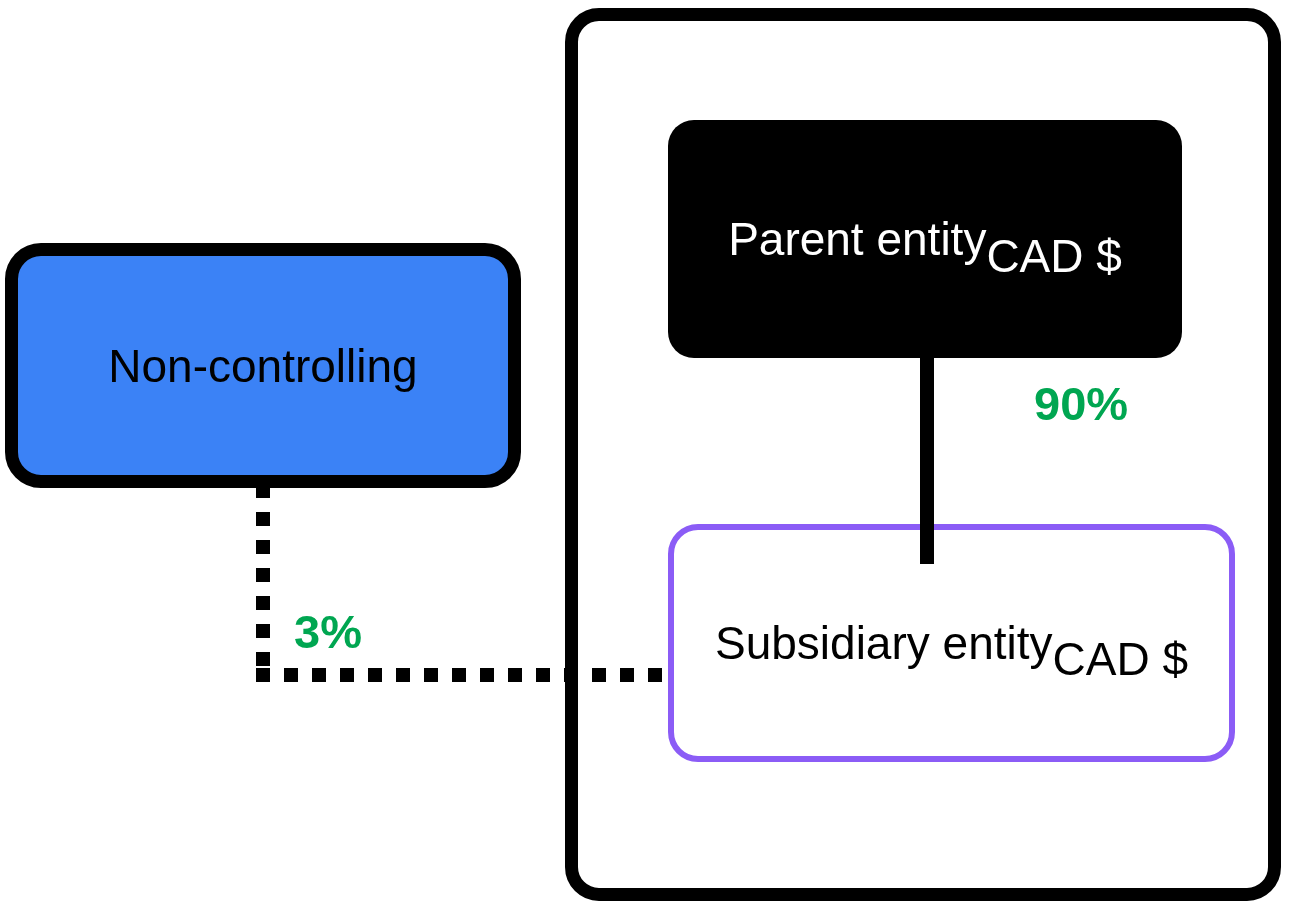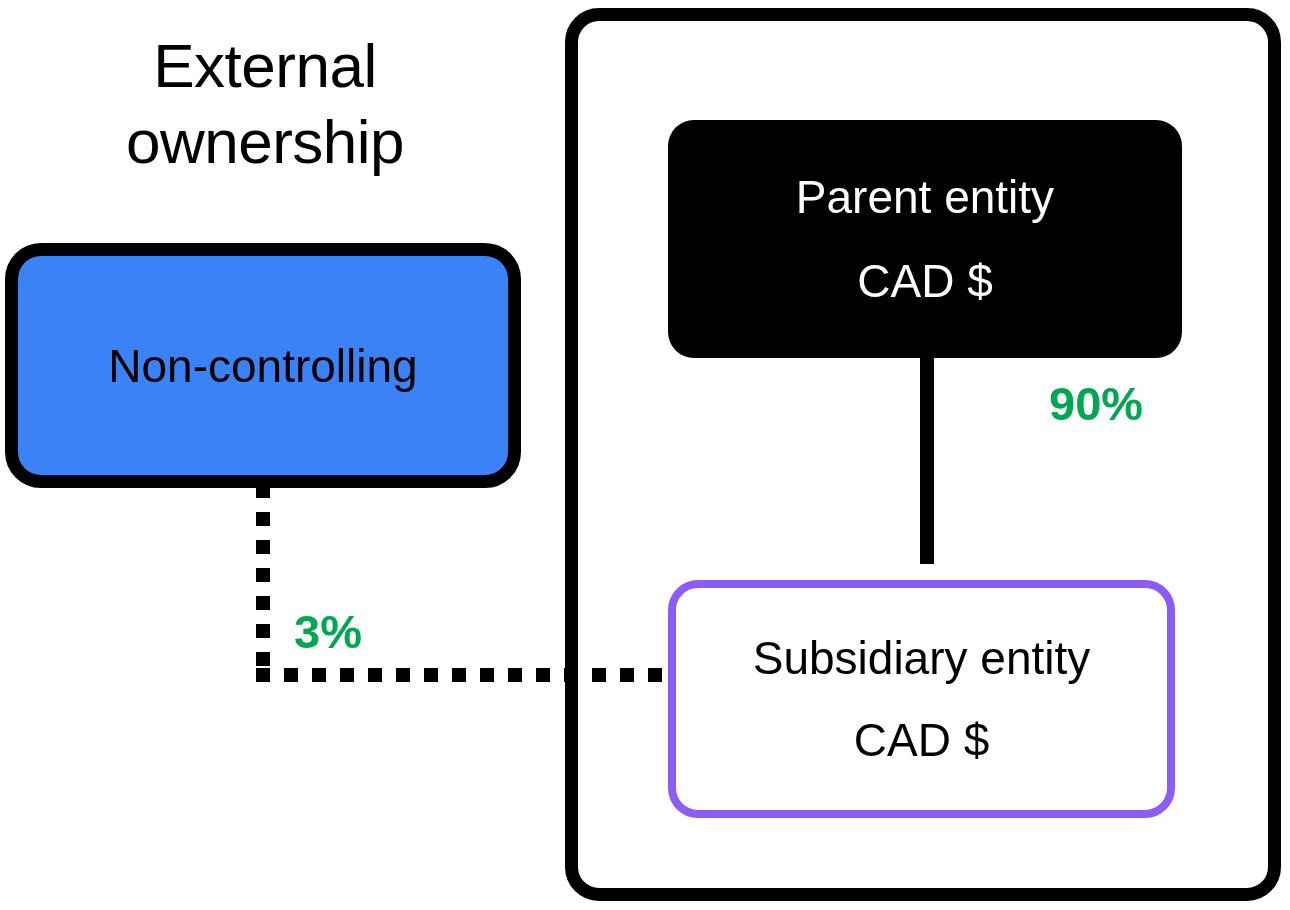--- a/index.html
+++ b/index.html
@@ -43,21 +43,21 @@
     border: 13px solid #000000;
     border-radius: 34px;
     background: transparent;
   }
 
   
   .node {
     position: absolute;
     box-sizing: border-box;
     display: flex;
-    flex-direction: column;
+    flex-direction: row;
     align-items: center;
     justify-content: center;
     text-align: center;
   }
 
   .node .line {
     display: block;
     white-space: nowrap;
   }
 
@@ -86,25 +86,25 @@
     border-radius: 26px;
     color: #ffffff;
     font-size: 46px;
     line-height: 50px;
   }
   .parent-box .line + .line { margin-top: 34px; }
 
   
   .sub-box {
     left: 668px;
-    top: 580px;
-    width: 507px;
+    top: 524px;
+    width: 567px;
     height: 238px;
     background: #ffffff;
-    border: 8px solid #8b5cf6;
+    border: 6px solid #8b5cf6;
     border-radius: 30px;
     color: #000000;
     font-size: 46px;
     line-height: 50px;
   }
   .sub-box .line + .line { margin-top: 32px; }
 
   
   .connector-solid-vert {
     position: absolute;
@@ -156,22 +156,20 @@
   .pct-10 {
     left: 294px;
     top: 608px;
   }
 </style>
 </head>
 <body>
 
 <div id="canvas">
 
-  <div class="ext-title">External
-ownership</div>
 
   <div class="group-box"></div>
 
   <div class="node nci-box">
     <span class="line">Non-controlling</span>
   </div>
 
   <div class="node parent-box">
     <span class="line">Parent entity</span>
     <span class="line">CAD $</span>
@@ -181,17 +179,17 @@
     <span class="line">Subsidiary entity</span>
     <span class="line">CAD $</span>
   </div>
 
   <div class="connector-solid-vert"></div>
 
   <div class="connector-dot-vert"></div>
 
   <div class="connector-dot-horiz"></div>
 
-  <div class="pct pct-90" style="color: rgb(0, 166, 81); margin-left: 15px;">90%</div>
+  <div class="pct pct-90" style="color: rgb(0, 166, 81);">90%</div>
 
   <div class="pct pct-10" style="color: rgb(0, 166, 81);">3%</div>
 
 </div>
 
 </body></html>

